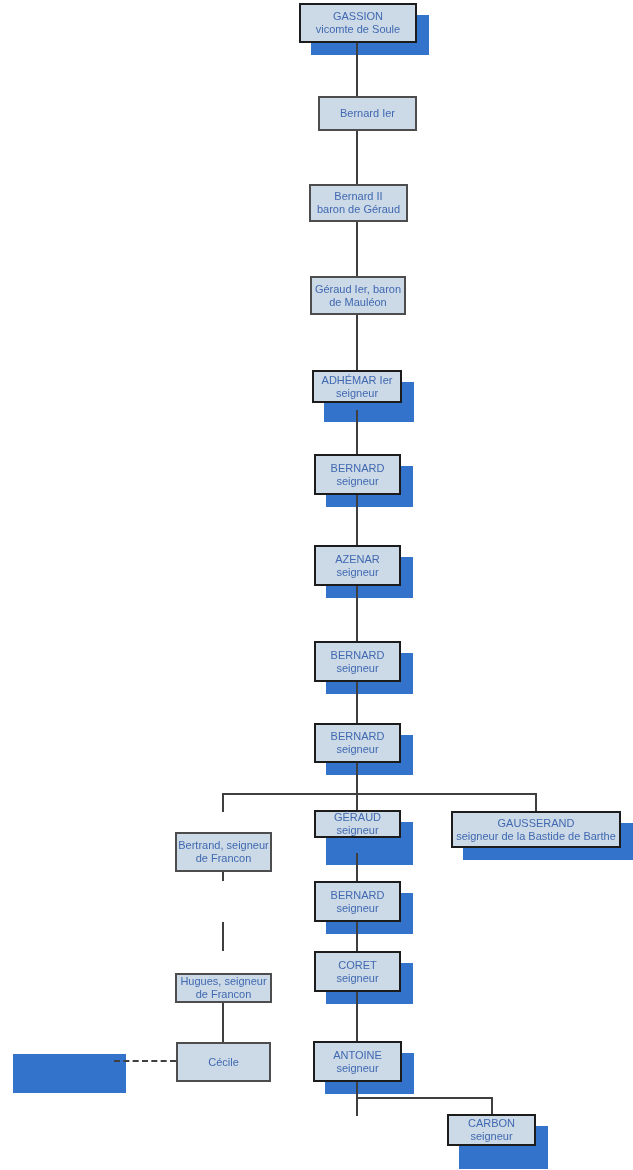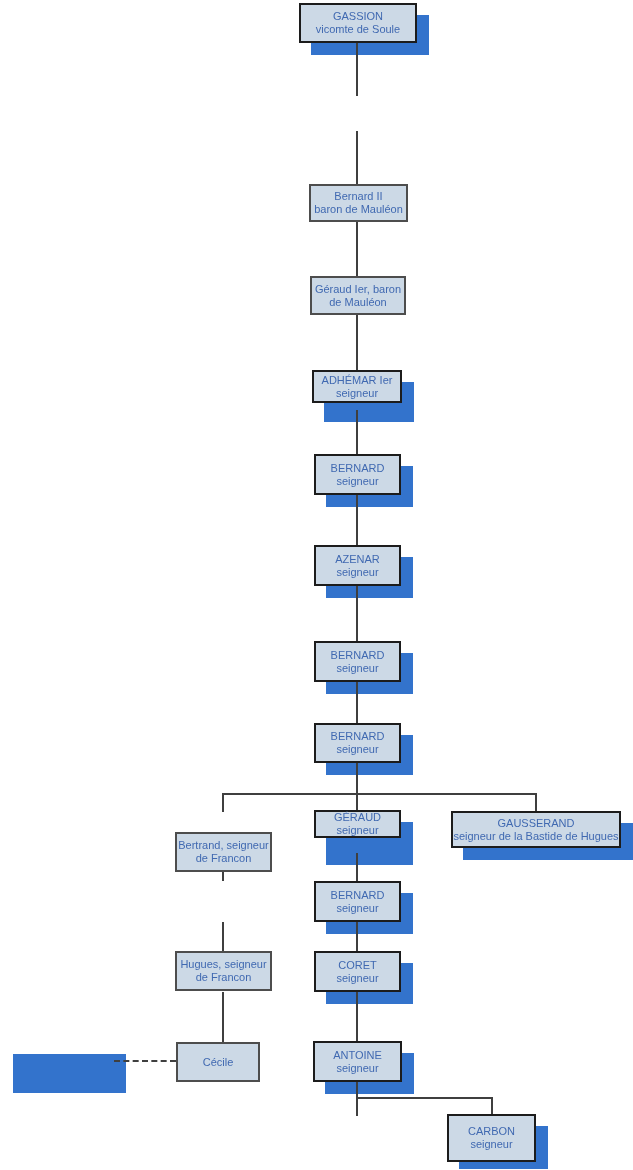--- a/index.html
+++ b/index.html
@@ -82,24 +82,27 @@
   <div class="line" style="left:356px;top:1097px;width:137px;height:2px"></div>
   <div class="line" style="left:356px;top:1099px;width:2px;height:17px"></div>
   <div class="line" style="left:491px;top:1099px;width:2px;height:15px"></div>
   <div class="dash" style="left:114px;top:1060px;width:62px"></div>
 
   <div class="node sh" style="left:299px;top:3px;width:118px;height:40px">
     <span>GASSION</span>
     <span>vicomte de Soule</span>
   </div>
 
+  <div class="node" style="left:318px;top:96px;width:99px;height:35px">
+    <span>Bernard Ier</span>
+  </div>
 
   <div class="node" style="left:309px;top:184px;width:99px;height:38px">
     <span>Bernard II</span>
-    <span>baron de Mauléon</span>
+    <span>baron de Géraud</span>
   </div>
 
   <div class="node" style="left:310px;top:276px;width:96px;height:39px">
     <span>Géraud Ier, baron</span>
     <span>de Mauléon</span>
   </div>
 
   <div class="node sh" style="left:312px;top:370px;width:90px;height:33px">
     <span>ADHÉMAR Ier</span>
     <span>seigneur</span>
@@ -130,48 +133,48 @@
     <span>de Francon</span>
   </div>
 
   <div class="node sh" style="left:314px;top:810px;width:87px;height:28px">
     <span>GÉRAUD</span>
     <span>seigneur</span>
   </div>
 
   <div class="node sh" style="left:451px;top:811px;width:170px;height:37px">
     <span>GAUSSERAND</span>
-    <span>seigneur de la Bastide de Hugues</span>
+    <span>seigneur de la Bastide de Barthe</span>
   </div>
 
 
   <div class="node sh" style="left:314px;top:881px;width:87px;height:41px">
     <span>BERNARD</span>
     <span>seigneur</span>
   </div>
 
-  <div class="node" style="left:175px;top:951px;width:97px;height:40px">
+  <div class="node" style="left:175px;top:973px;width:97px;height:30px">
     <span>Hugues, seigneur</span>
     <span>de Francon</span>
   </div>
 
   <div class="node sh" style="left:314px;top:951px;width:87px;height:41px">
     <span>CORET</span>
     <span>seigneur</span>
   </div>
 
 
-  <div class="node" style="left:176px;top:1042px;width:84px;height:40px">
+  <div class="node" style="left:176px;top:1042px;width:95px;height:40px">
     <span>Cécile</span>
   </div>
 
   <div class="node sh" style="left:313px;top:1041px;width:89px;height:41px">
     <span>ANTOINE</span>
     <span>seigneur</span>
   </div>
 
 
-  <div class="node sh" style="left:447px;top:1114px;width:89px;height:48px">
+  <div class="node sh" style="left:447px;top:1114px;width:89px;height:32px">
     <span>CARBON</span>
     <span>seigneur</span>
   </div>
 
 </div>
 
 </body></html>

